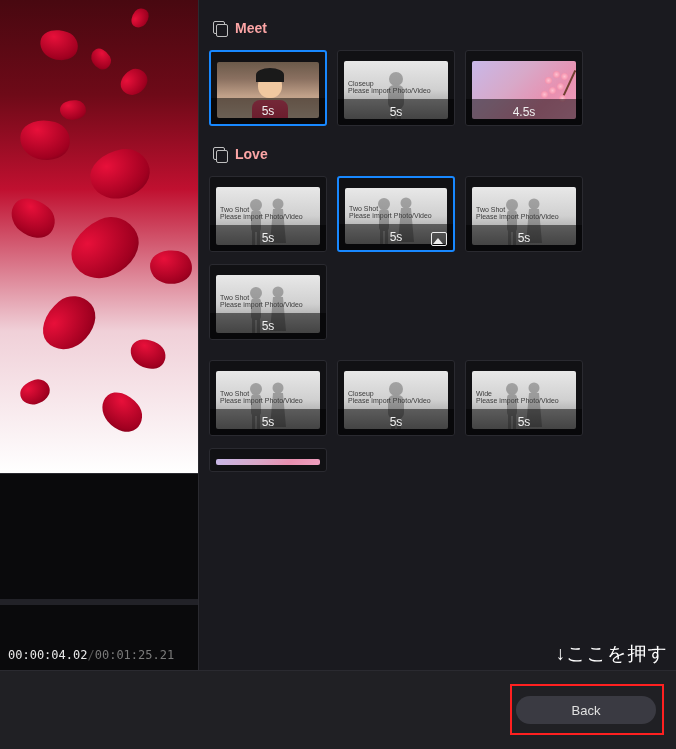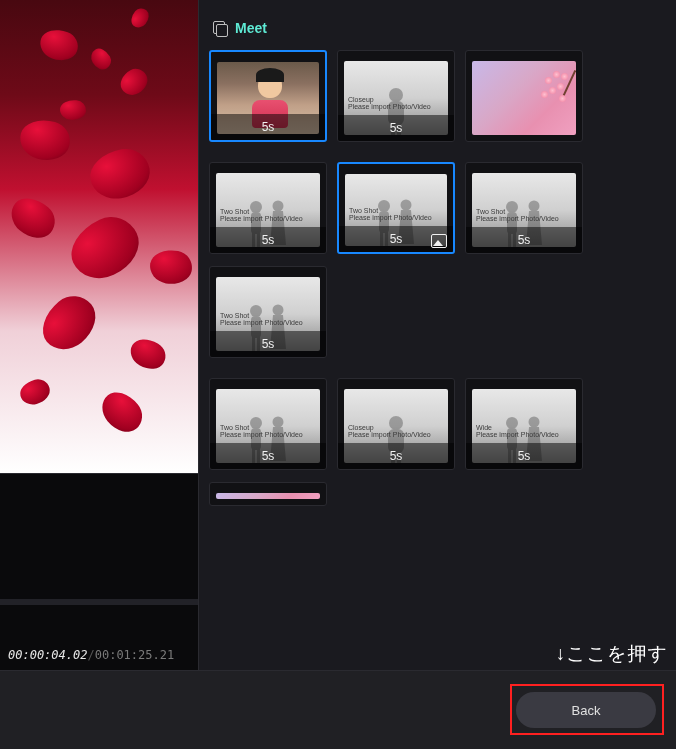--- a/index.html
+++ b/index.html
@@ -36,21 +36,21 @@
   border-top: 1px solid #2a2a30;
   position: relative;
 }
 .timecode-bar {
   position: absolute;
   bottom: 8px;
   left: 8px;
   font-size: 12px;
   font-family: monospace;
 }
-.tc-current { color: #e8e8e8; font-style: italic; }
+.tc-current { color: #e8e8e8; }
 .tc-total { color: #7a7a7a; }
 .tc-sep { color: #555; }
 .timeline-track {
   position: absolute;
   top: 125px;
   left: 0; right: 0;
   height: 6px;
   background: #222228;
 }
 .library-panel {
@@ -61,35 +61,35 @@
   border-left: 1px solid #2a2a30;
 }
 .section { margin-top: 20px; }
 .section-header {
   display: flex;
   align-items: center;
   gap: 8px;
   margin-bottom: 14px;
   padding-left: 4px;
 }
-.section-title { font-size: 14px; font-weight: bold; color: #5eead4; }
+.section-title { font-size: 14px; font-weight: bold; color: #fca5a5; }
 .copy-icon { width: 14px; height: 14px; position: relative; }
 .copy-icon::before, .copy-icon::after {
   content: "";
   position: absolute;
   width: 10px; height: 11px;
   border: 1.5px solid #c0c0c0;
   border-radius: 2px;
 }
 .copy-icon::before { top: 0; left: 0; }
 .copy-icon::after { top: 3px; left: 3px; background: #1a1a1f; }
 .clip-row { display: flex; gap: 10px; margin-bottom: 12px; }
 .clip {
   width: 118px;
-  height: 92px;
+  height: 76px;
   background: #111114;
   border: 1px solid #2a2a30;
   border-radius: 3px;
   position: relative;
   overflow: hidden;
   cursor: pointer;
 }
 .clip.selected { border: 2px solid #1888ff; }
 .clip-inner {
   position: absolute;
@@ -148,21 +148,21 @@
   background: #202024;
   border-top: 1px solid #2a2a30;
   display: flex;
   align-items: center;
   justify-content: flex-end;
   gap: 18px;
   padding-right: 20px;
 }
 .btn {
   width: 140px;
-  height: 36px;
+  height: 28px;
   border-radius: 18px;
   background: #3a3a42;
   color: #e0e0e0;
   border: none;
   font-size: 13px;
   cursor: pointer;
 }
 .export-highlight {
   position: absolute;
   bottom: 14px; right: 12px;
@@ -295,24 +295,31 @@
               <div class="sakura-branch">
                 <div class="sblossom" style="top:4px;right:2px"></div>
                 <div class="sblossom" style="top:2px;right:10px"></div>
                 <div class="sblossom" style="top:8px;right:18px"></div>
                 <div class="sblossom" style="top:14px;right:6px"></div>
                 <div class="sblossom" style="top:18px;right:14px"></div>
                 <div class="sblossom" style="top:22px;right:22px"></div>
                 <div class="sblossom" style="top:26px;right:4px"></div>
               </div>
             </div>
+            <div class="clip-label-strip">
+              <span class="clip-duration">4.5s</span>
+            </div>
           </div>
         </div>
       </div>
       <div class="section">
+        <div class="section-header">
+          <span class="copy-icon"></span>
+          <span class="section-title">Love</span>
+        </div>
         <div class="clip-row">
           <div class="clip">
             <div class="clip-inner">
               <svg class="silhouette" viewBox="0 0 60 50">
                 <g fill="#333">
                   <circle cx="18" cy="10" r="6"></circle>
                   <rect x="13" y="15" width="10" height="22" rx="4"></rect>
                   <rect x="14" y="36" width="3" height="14"></rect>
                   <rect x="19" y="36" width="3" height="14"></rect>
                   <circle cx="40" cy="9" r="5.5"></circle>

